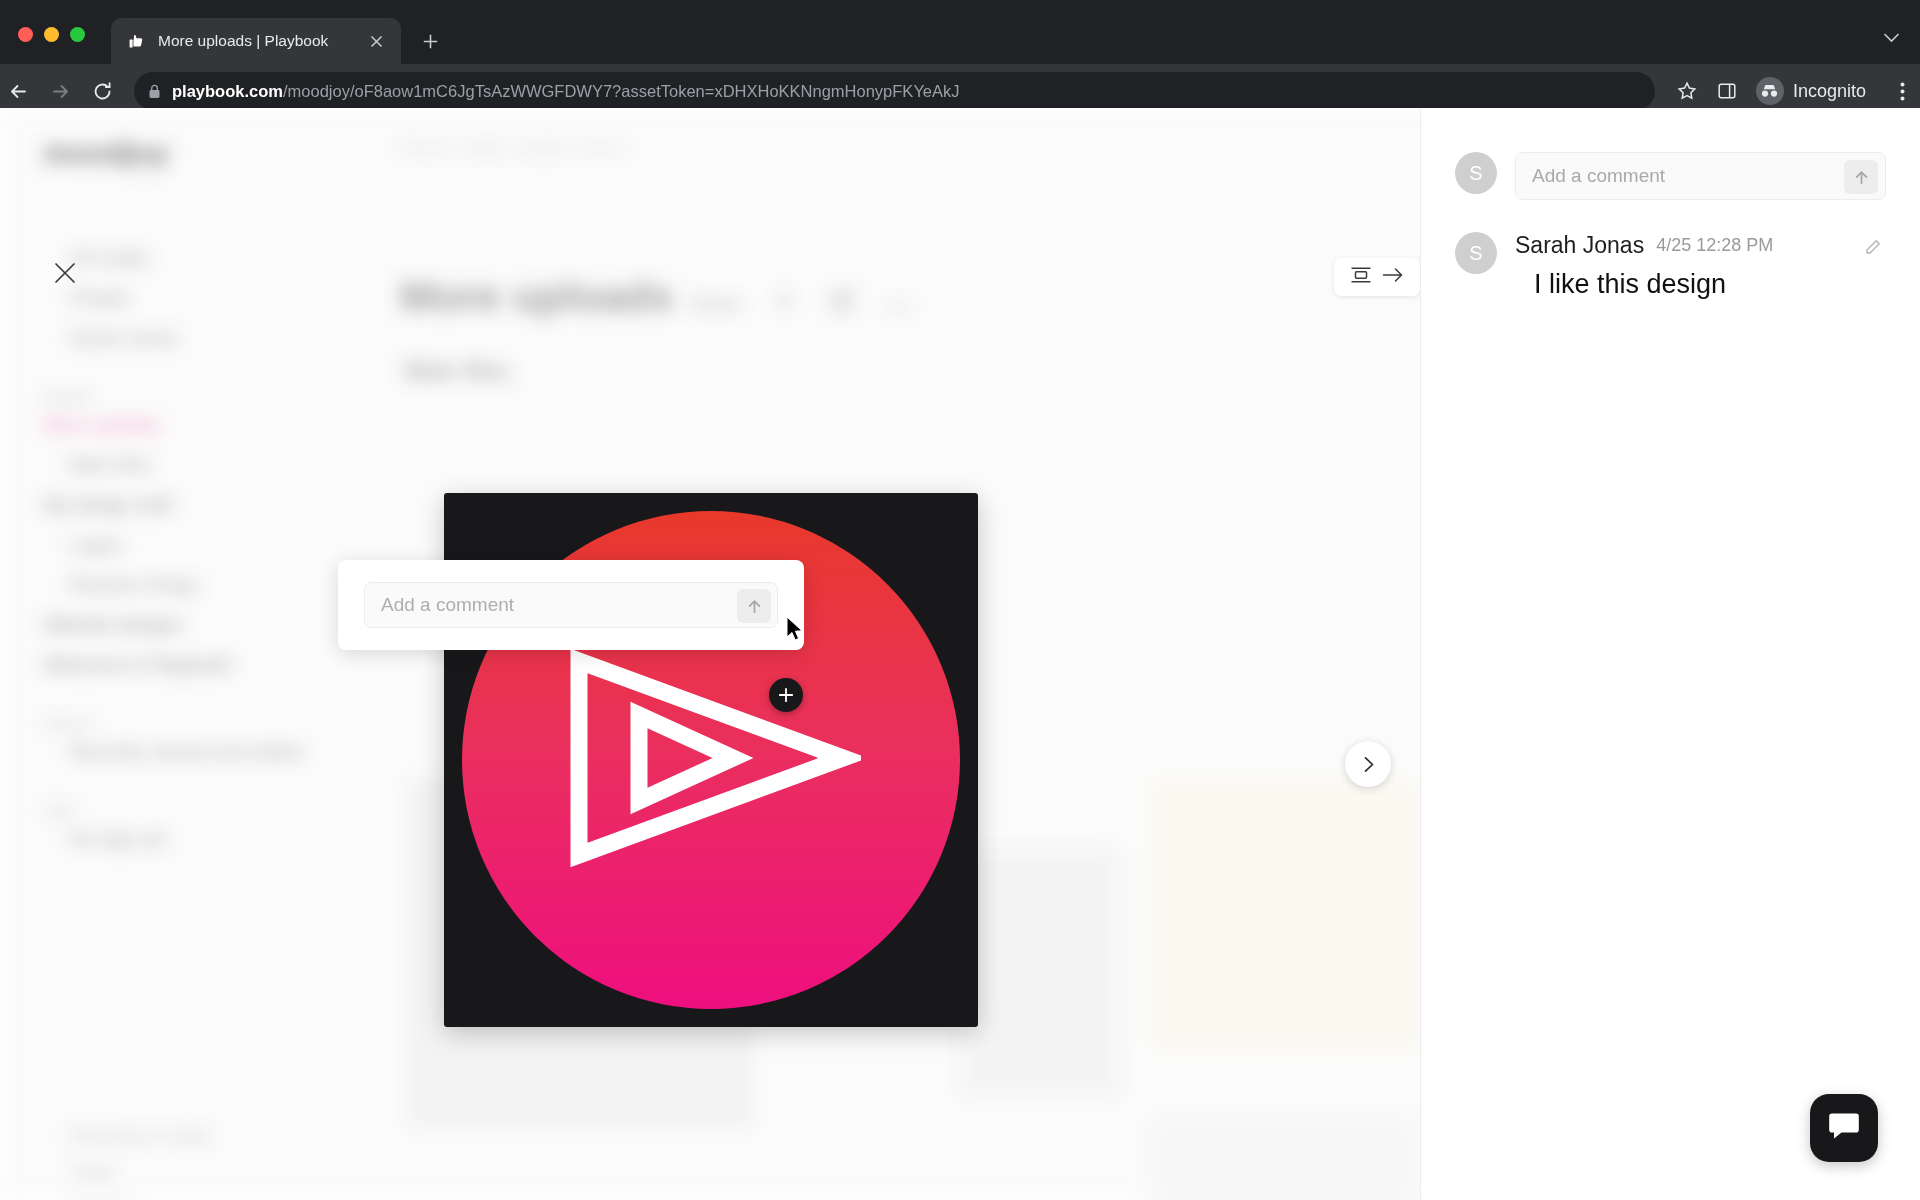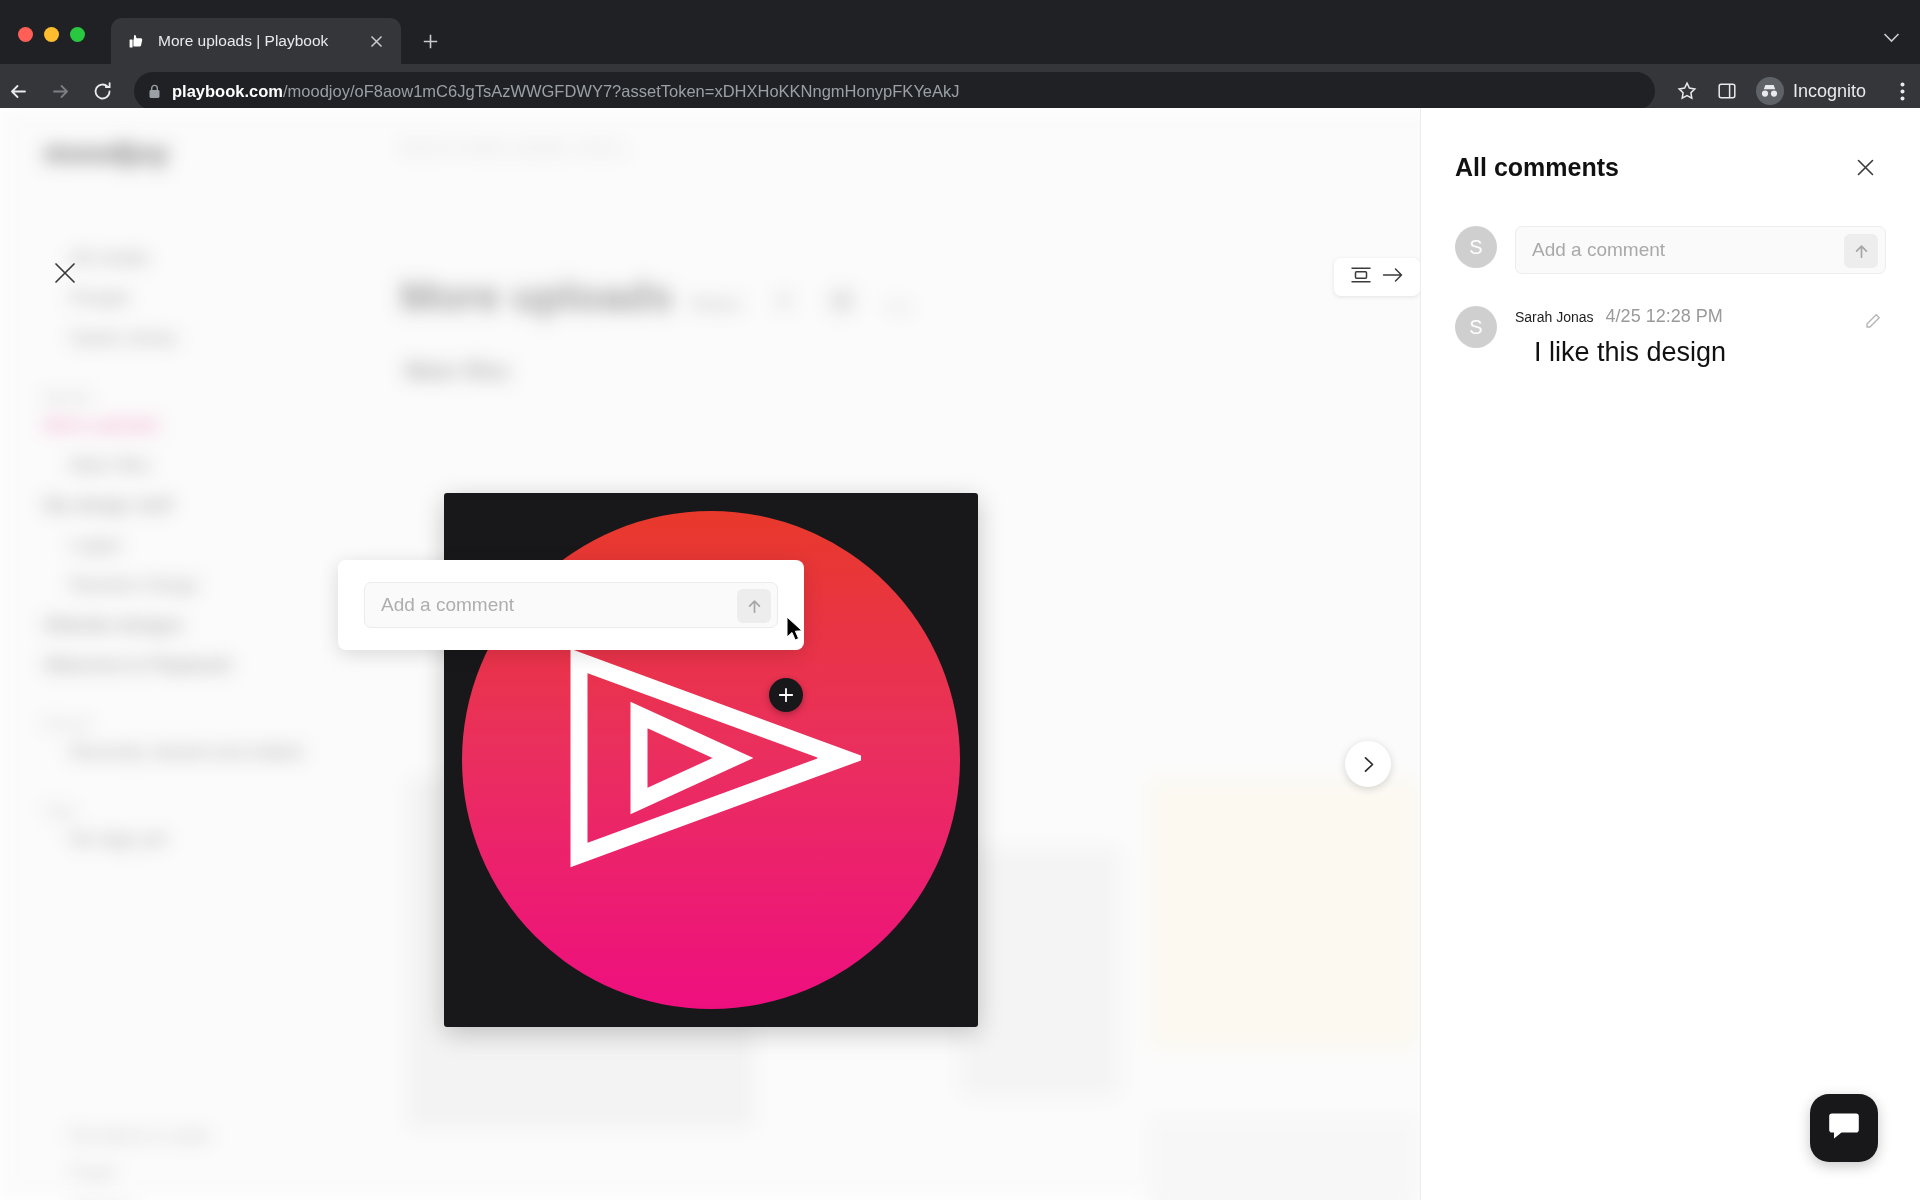--- a/index.html
+++ b/index.html
@@ -201,21 +201,21 @@
   .add-placeholder { color: #a9a9a9; font-size: 19px; }
   .add-send {
     position: absolute; right: 7px; top: 7px;
     width: 34px; height: 34px; border-radius: 6px; background: #ededed;
     display: flex; align-items: center; justify-content: center; color: #a6a6a6;
   }
 
   .comment-row { display: flex; gap: 18px; padding: 32px 34px 0 34px; }
   .c-body { flex: 1; }
   .c-meta { display: flex; align-items: center; gap: 12px; }
-  .c-author { font-size: 14px; color: #1e1e1e; }
+  .c-author { font-size: 23px; color: #1e1e1e; }
   .c-time { font-size: 18px; color: #9a9a9a; }
   .c-text { font-size: 27px; color: #111; margin-top: 10px; margin-left: 19px; }
   .c-edit { width: 26px; height: 26px; display: flex; align-items: center; justify-content: center; color: #b6b6b6; margin-top: 2px; }
 
   .chat-fab {
     position: absolute; right: 42px; bottom: 38px;
     width: 68px; height: 68px; border-radius: 19px; background: #18181a;
     display: flex; align-items: center; justify-content: center; z-index: 55;
     box-shadow: 0 4px 14px rgba(0,0,0,.22);
   }
@@ -440,28 +440,20 @@
       </div>
     </div>
 
     <div class="cursor">
       <svg width="18" height="26" viewBox="0 0 18 26">
         <path d="M1 1 L1 21 L6 16.5 L9.2 24 L12.6 22.5 L9.4 15.2 L16 14.8 Z" fill="#000" stroke="#fff" stroke-width="1"></path>
       </svg>
     </div>
 
     <div class="panel">
-      <div class="panel-head">
-        <div class="panel-title">All comments</div>
-        <div class="panel-close">
-          <svg width="19" height="19" viewBox="0 0 19 19" stroke="currentColor" stroke-width="1.6" fill="none" stroke-linecap="round">
-            <path d="M2.5 2.5l14 14M16.5 2.5l-14 14"></path>
-          </svg>
-        </div>
-      </div>
 
       <div class="add-row">
         <div class="avatar">S</div>
         <div class="add-field">
           <span class="add-placeholder">Add a comment</span>
           <span class="add-send">
             <svg width="17" height="17" viewBox="0 0 17 17" stroke="currentColor" stroke-width="1.7" fill="none" stroke-linecap="round" stroke-linejoin="round">
               <path d="M8.5 14.2V3.2M3.6 8.1l4.9-4.9 4.9 4.9"></path>
             </svg>
           </span>

